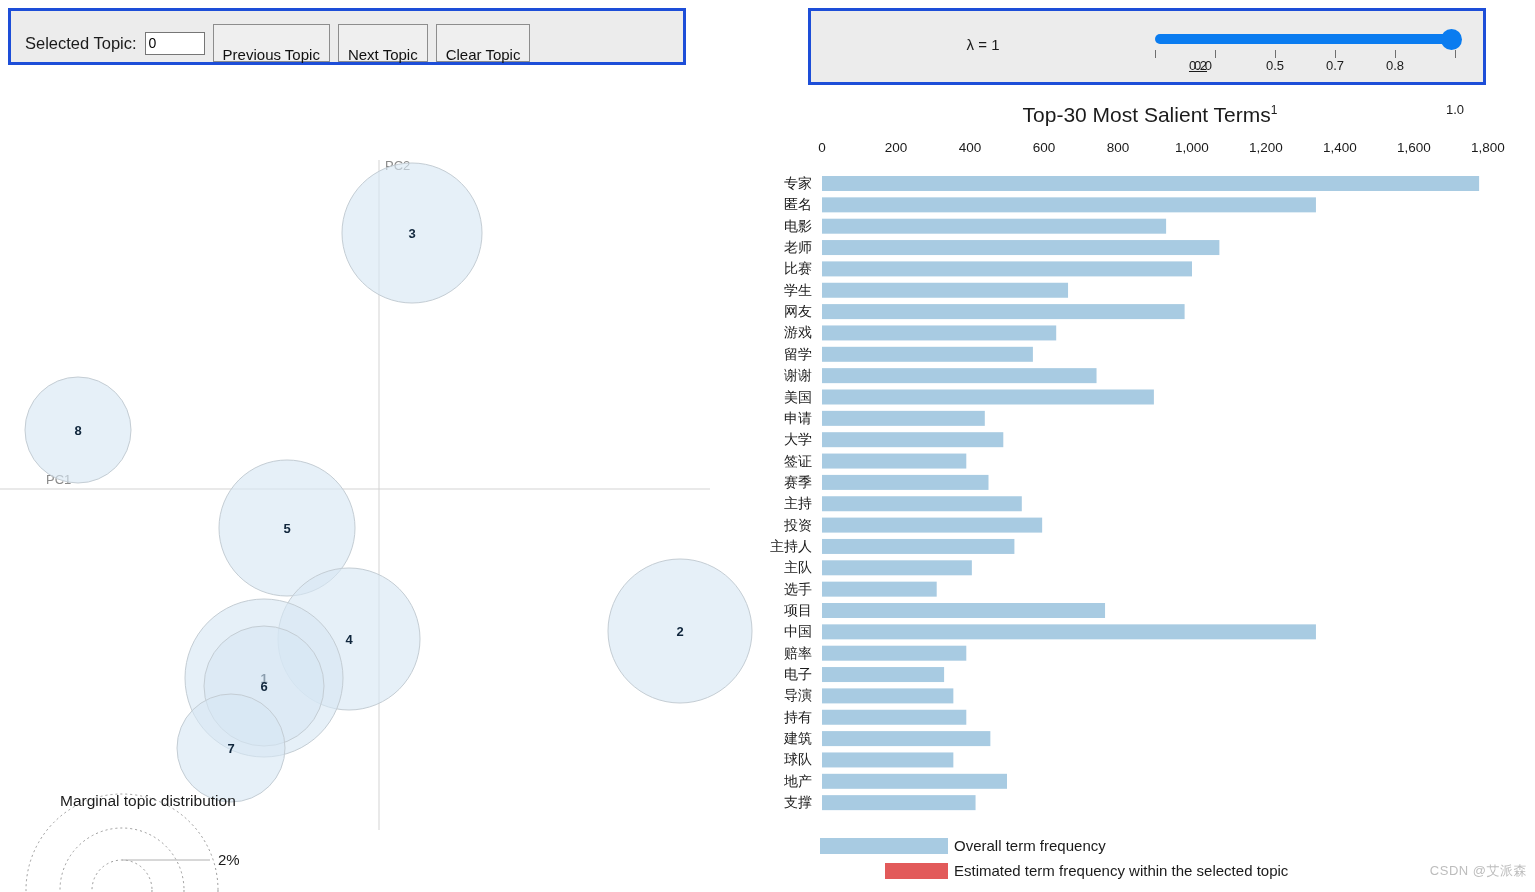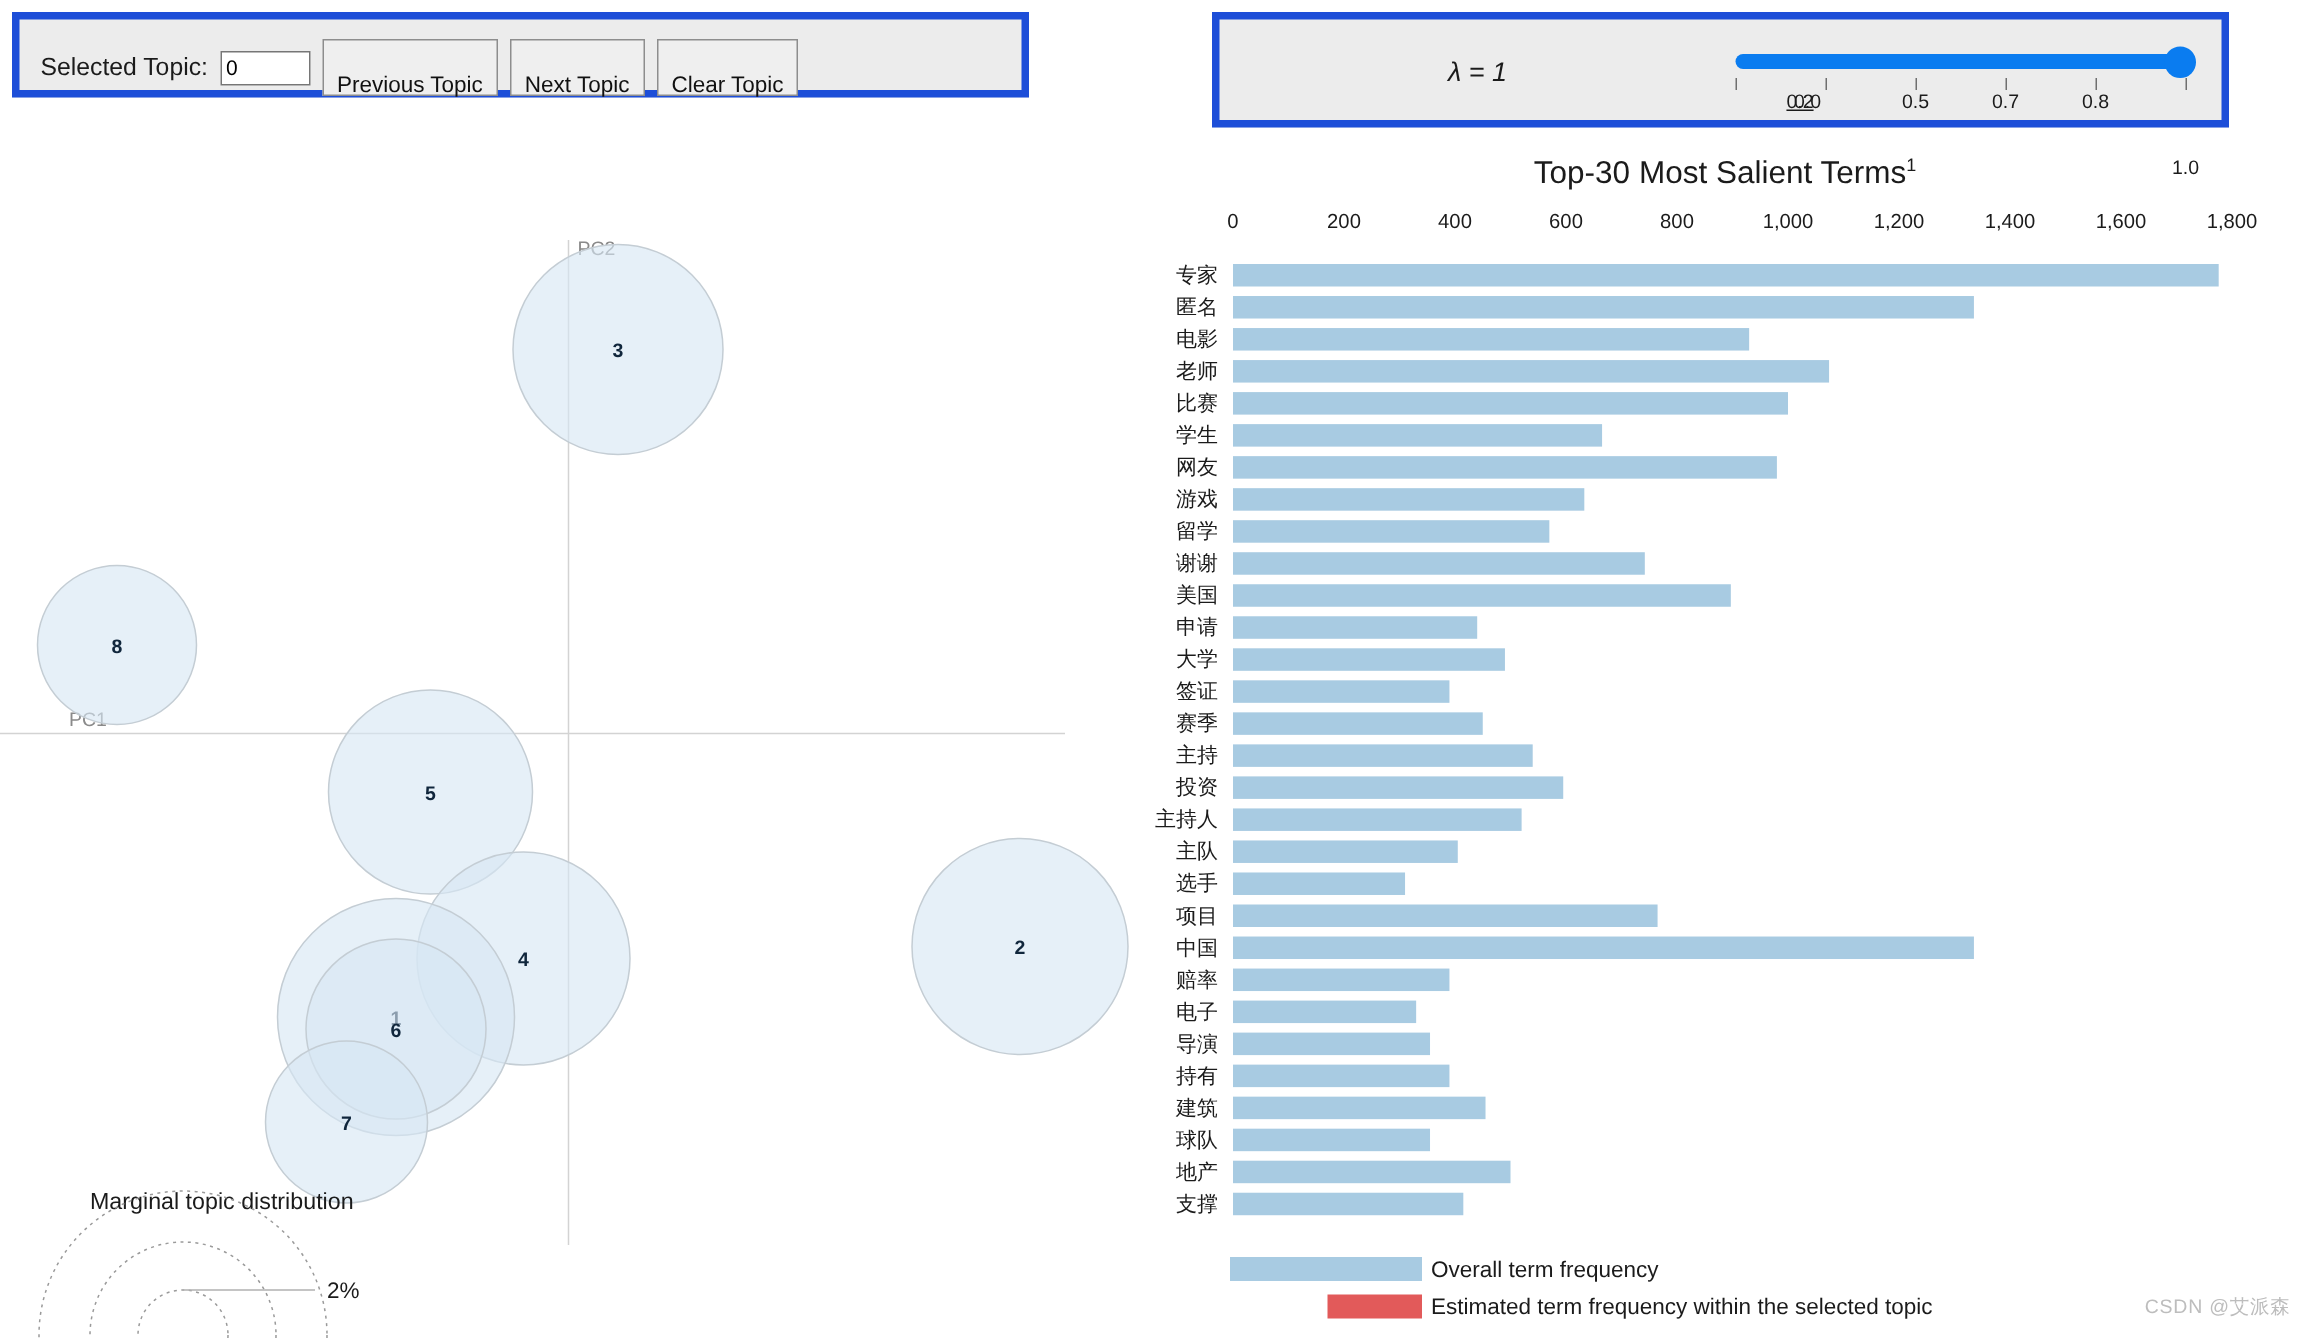--- a/index.html
+++ b/index.html
@@ -9,21 +9,21 @@
     background: #ffffff;
     font-family: "Liberation Sans", sans-serif;
     overflow: hidden;
   }
   #root { position: relative; width: 1535px; height: 892px; background:#fff; }
 
   
   .ctrl-panel {
     position: absolute;
     background: #ececec;
-    border: 5px solid #1d4ed8;
+    border: 3px solid #1d4ed8;
   }
   #topic-panel { left: 8px; top: 8px; width: 678px; height: 57px; }
   #lambda-panel { left: 808px; top: 8px; width: 678px; height: 77px; }
 
   #topic-row {
     position: absolute; left: 14px; top: 13px;
     display: flex; align-items: center; gap: 8px;
   }
   .ctrl-label {
     font-size: 16.5px; color: #1b1b1b; white-space: nowrap;
@@ -41,21 +41,21 @@
     line-height: 23px; white-space: nowrap;
   }
 
   
   #lambda-text-wrap {
     position: absolute; left: 12px; top: 16px; width: 320px;
     text-align: center;
   }
   #lambda-caption { font-size: 16.5px; color:#1b1b1b; white-space:nowrap; }
   #lambda-caption sup { font-size: 11px; vertical-align: super; }
-  #lambda-value { font-size: 18px; color:#1b1b1b; margin-top: 9px; font-style: italic; }
+  #lambda-value { font-size: 15px; color:#1b1b1b; margin-top: 9px; }
 
   #slider-wrap { position: absolute; left: 338px; top: 14px; width: 320px; height: 52px; }
   #slider-track {
     position: absolute; left: 6px; top: 9px; width: 300px; height: 10px;
     background: #0a7cf0; border-radius: 5px;
   }
   #slider-handle {
     position: absolute; left: 292px; top: 4px; width: 21px; height: 21px;
     background: #0a7cf0; border-radius: 50%; cursor: pointer;
   }

